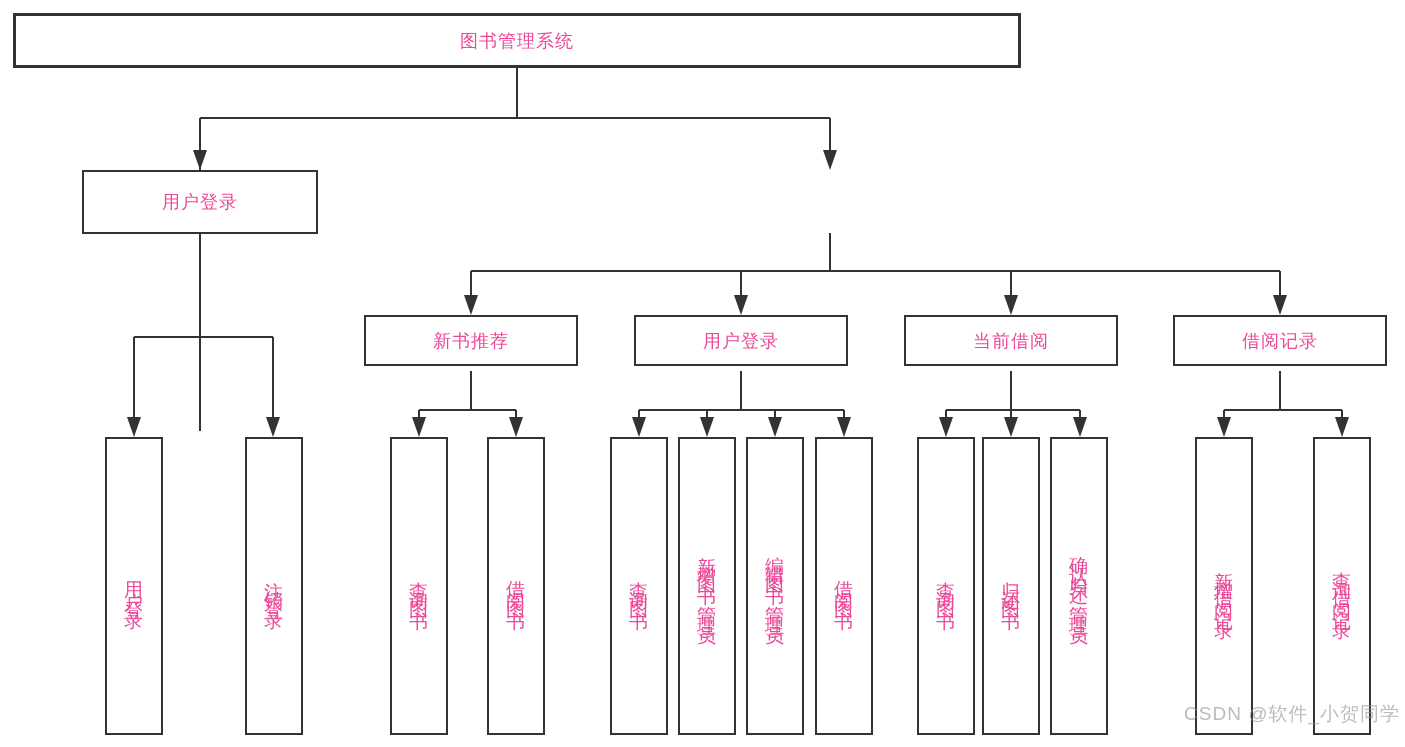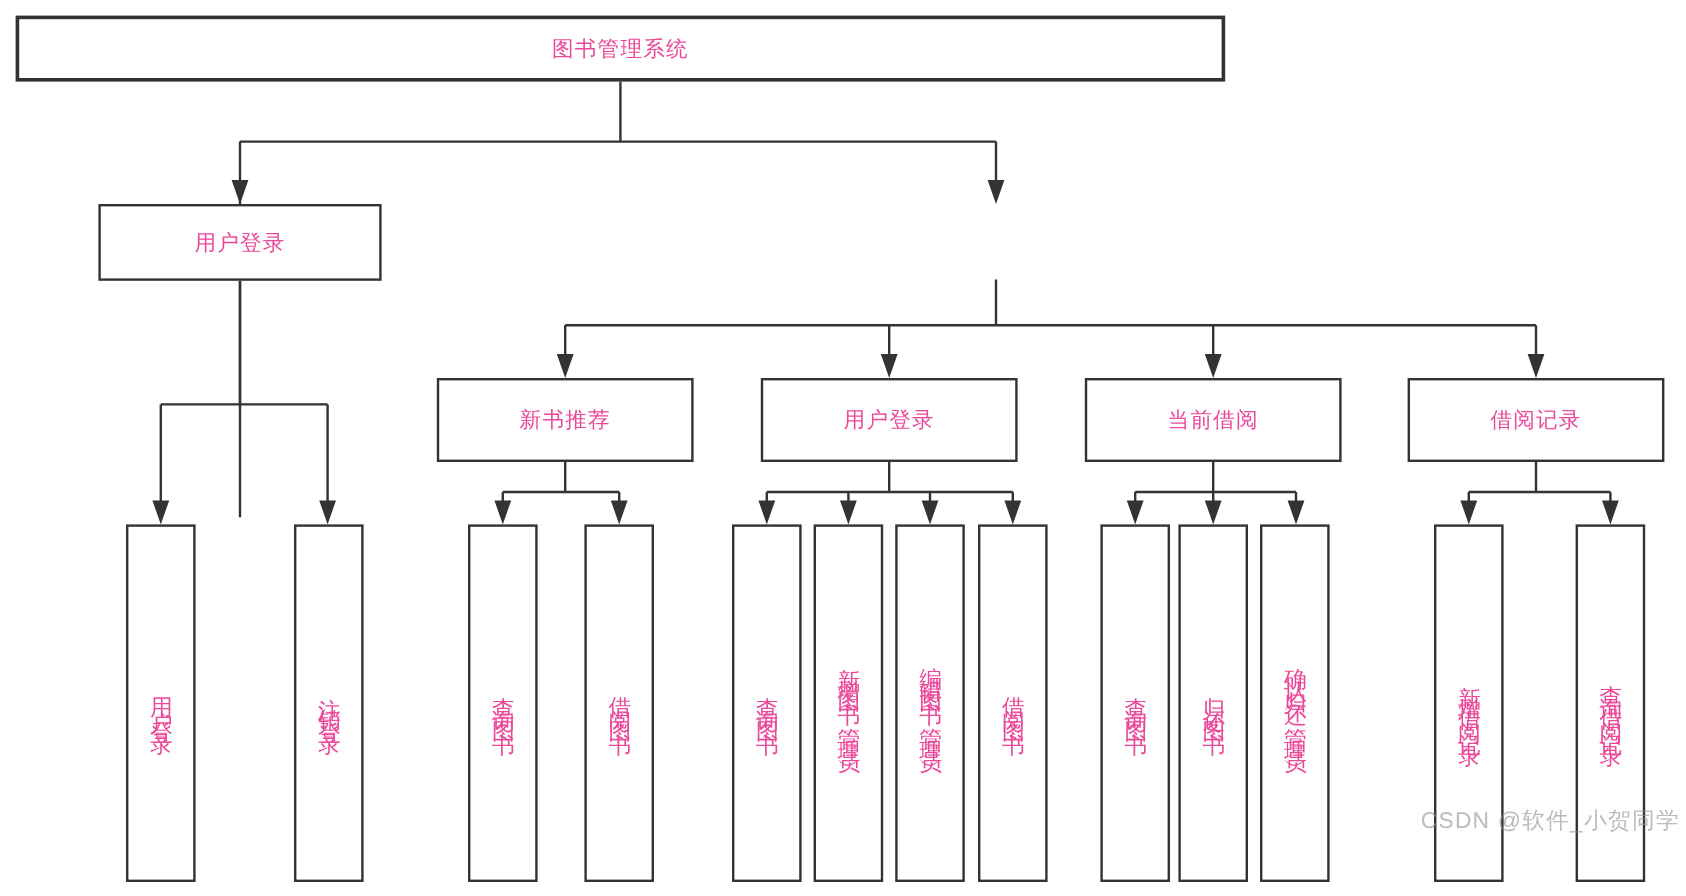--- a/index.html
+++ b/index.html
@@ -16,32 +16,32 @@
     box-sizing:border-box;
     border:2px solid #333333;
     background:#ffffff;
     color:#ec4899;
     display:flex;align-items:center;justify-content:center;
     z-index:2;
   }
   .hnode{font-size:18px;letter-spacing:1px;white-space:nowrap;}
   .root{left:13px;top:13px;width:1008px;height:55px;border-width:3px;}
   .lvl2{top:170px;width:236px;height:64px;}
-  .lvl3{top:315px;width:214px;height:70px;}
+  .lvl3{top:315px;width:214px;height:51px;}
   .leaf{
     top:437px;width:58px;height:298px;
     writing-mode:vertical-rl;
     text-orientation:mixed;
     font-size:19px;
     letter-spacing:10px;
     line-height:1;
   }
   .watermark{
     position:absolute;
-    right:5px;top:671px;
+    right:5px;top:701px;
     z-index:5;
     font-size:19px;
     color:rgba(145,145,145,0.62);
     letter-spacing:1px;
     white-space:nowrap;
     margin-left:32px;
   }
 </style>
 </head>
 <body>

